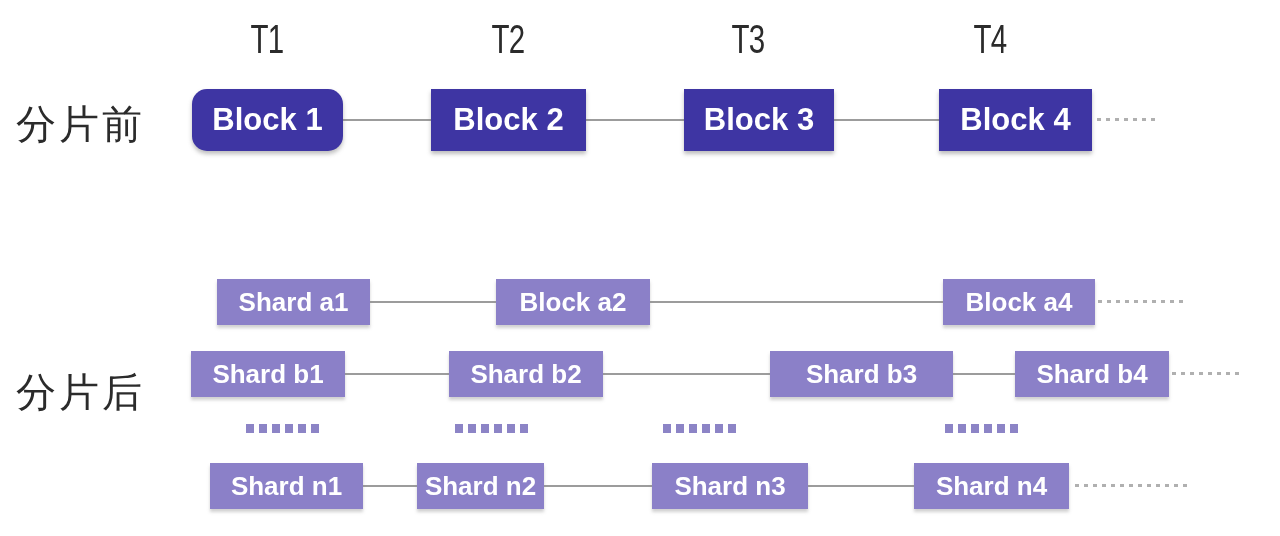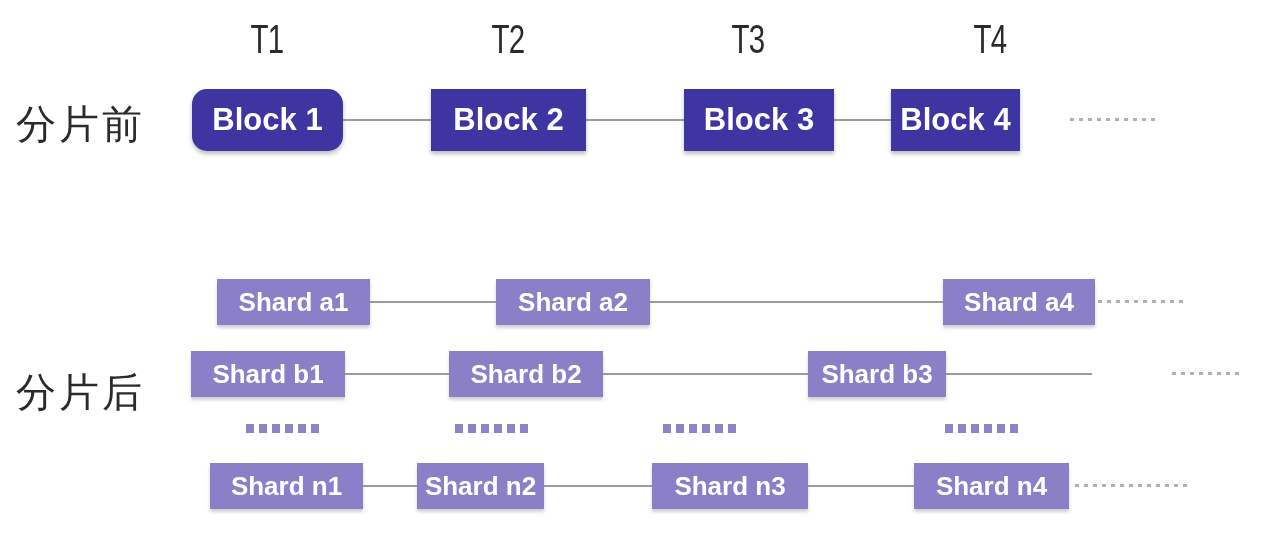--- a/index.html
+++ b/index.html
@@ -98,35 +98,36 @@
   <div class="t-label" style="left:930px;">T4</div>
 
   <div class="row-label" style="left:16px;top:97px;text-align:center;">分片前</div>
 
   <div class="line" style="left:268px;top:119px;width:722px;"></div>
   <div class="dotted" style="left:1070px;top:118px;width:88px;"></div>
 
   <div class="block" style="left:192px;width:151px;border-radius:15px;">Block 1</div>
   <div class="block" style="left:431px;width:155px;">Block 2</div>
   <div class="block" style="left:672px;width:150px;margin-left:12px;">Block 3</div>
-  <div class="block" style="left:891px;width:129px;">Block 4</div>
+  <div class="block" style="left:939px;width:153px;">Block 4</div>
 
   <div class="row-label" style="left:16px;top:365px;">分片后</div>
 
   <div class="line" style="left:294px;top:301px;width:725px;"></div>
   <div class="dotted" style="left:1098px;top:300px;width:88px;"></div>
   <div class="shard" style="left:217px;top:279px;width:153px;">Shard a1</div>
-  <div class="shard" style="left:496px;top:279px;width:154px;">Shard a2</div>
-  <div class="shard" style="left:943px;top:279px;width:152px;">Shard a4</div>
+  <div class="shard" style="left:496px;top:279px;width:154px;">Block a2</div>
+  <div class="shard" style="left:943px;top:279px;width:152px;">Block a4</div>
 
   <div class="line" style="left:268px;top:373px;width:824px;"></div>
   <div class="dotted" style="left:1172px;top:372px;width:72px;"></div>
   <div class="shard" style="left:191px;top:351px;width:154px;">Shard b1</div>
   <div class="shard" style="left:449px;top:351px;width:154px;">Shard b2</div>
-  <div class="shard" style="left:808px;top:351px;width:138px;">Shard b3</div>
+  <div class="shard" style="left:770px;top:351px;width:183px;">Shard b3</div>
+  <div class="shard" style="left:1015px;top:351px;width:154px;">Shard b4</div>
 
   <div class="dots" style="left:246px;top:424px;">
       <i></i>
       <i></i>
       <i></i>
       <i></i>
       <i></i>
       <i></i>
     </div>
   <div class="dots" style="left:455px;top:424px;">

